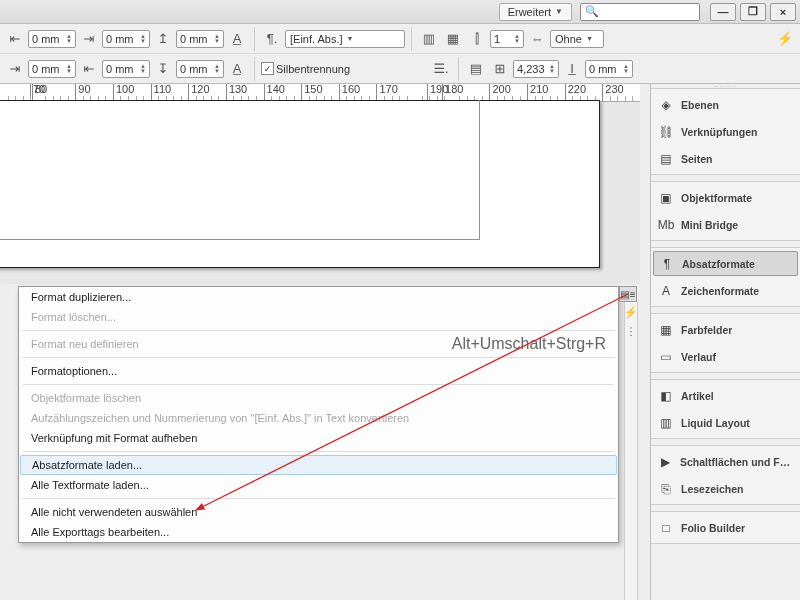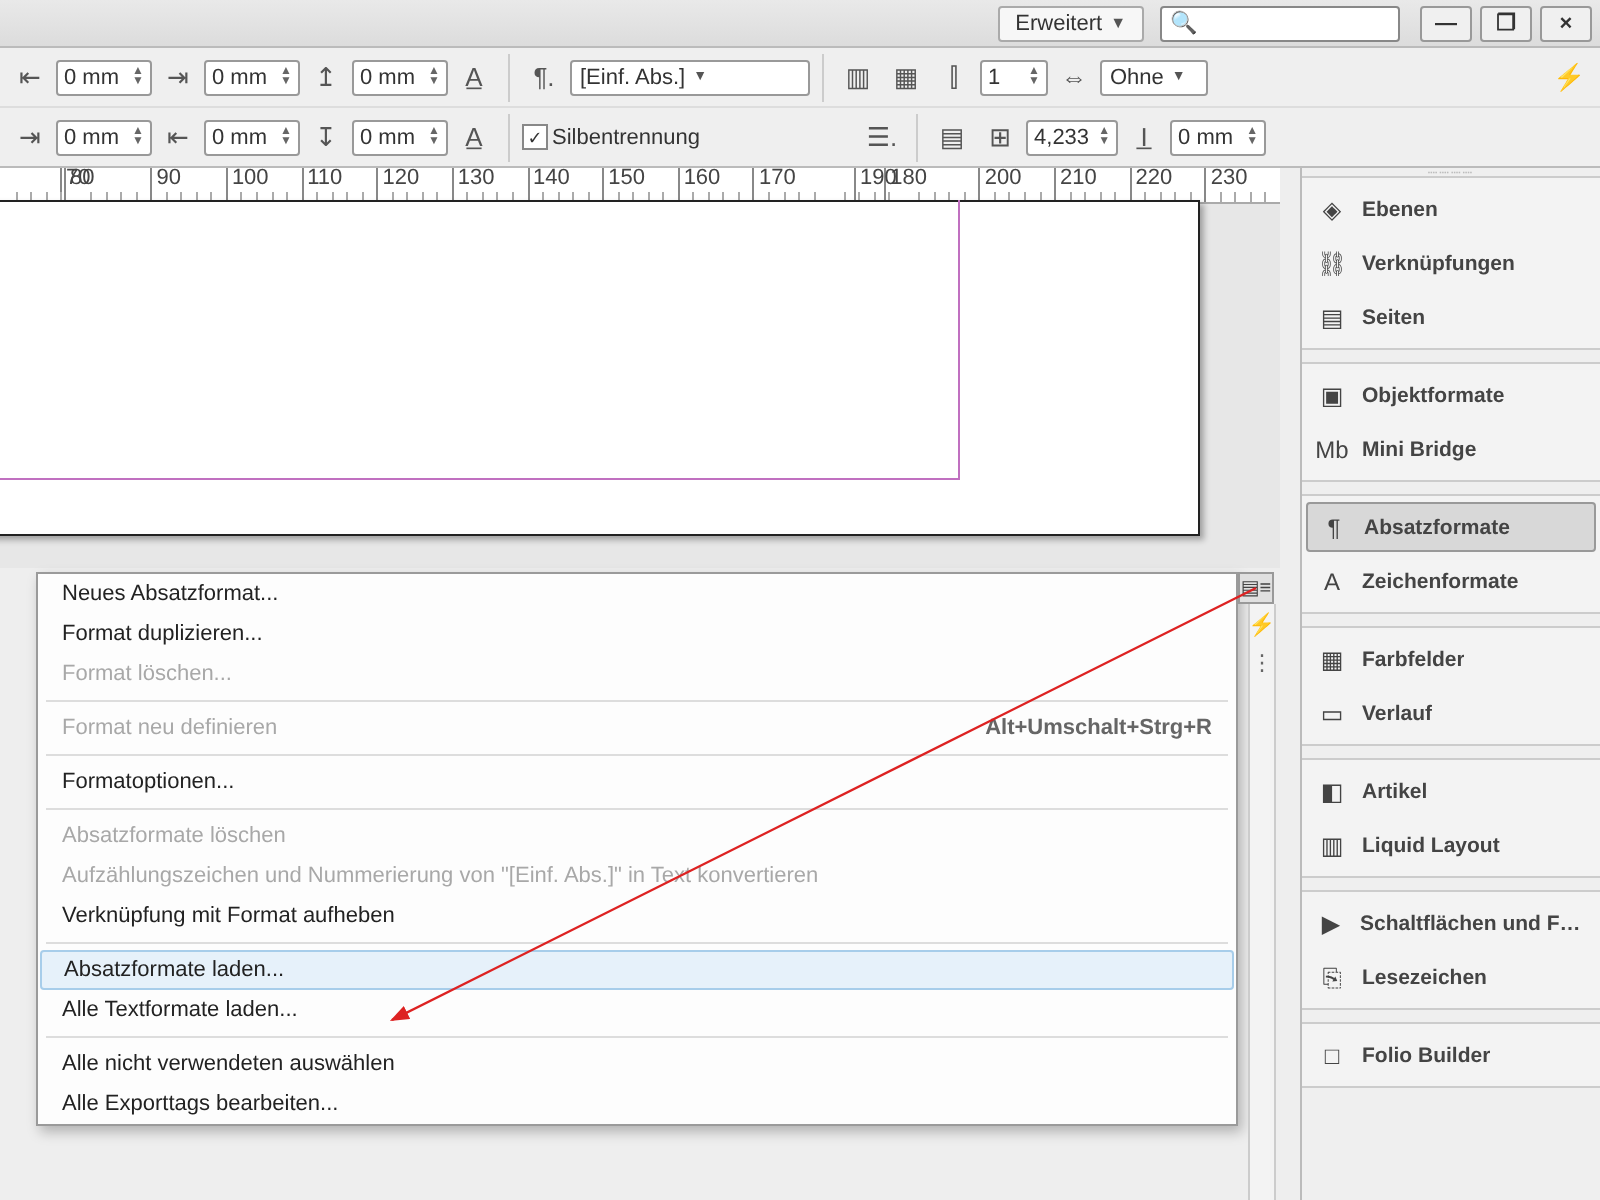--- a/index.html
+++ b/index.html
@@ -43,21 +43,21 @@
 .panel-item.active { background: #d8d8d8; border: 1px solid #999; border-radius: 2px; margin: 1px 2px; padding: 0 4px; height: 25px; }
 .panel-icon { width: 18px; height: 16px; display: flex; align-items: center; justify-content: center; font-size: 12px; color: #444; }
 .panel-label { font-weight: bold; color: #444; font-size: 10.5px; white-space: nowrap; overflow: hidden; text-overflow: ellipsis; }
 .grip { height: 4px; display:flex; justify-content:center; align-items:center; color:#bbb; font-size:8px; letter-spacing:1px; }
 
 
 .menu { position: absolute; left: 18px; top: 286px; width: 601px; background: #fdfdfd; border: 1px solid #9a9a9a; box-shadow: 2px 3px 6px rgba(0,0,0,0.25); }
 .menu-item { height: 20px; display: flex; align-items: center; padding: 0 12px; color: #222; white-space: nowrap; }
 .menu-item.disabled { color: #a8a8a8; }
 .menu-item.highlight { background: #e6f1fa; border: 1px solid #a7cdea; border-radius: 2px; margin: 0 1px; padding: 0 11px; height: 20px; }
-.menu-item .shortcut { margin-left: auto; color: #666; font-size: 11px; font-weight: bold; }
+.menu-item .shortcut { margin-left: auto; color: #666; font-size: 16px; }
 .menu-sep { height: 1px; background: #ddd; margin: 3px 4px; }
 
 
 .flyout-btn { position: absolute; left: 619px; top: 286px; width: 18px; height: 16px; background: #e0e0e0; border: 1px solid #999; display:flex; align-items:center; justify-content:center; font-size:10px; color:#444; }
 svg.arrow { position: absolute; pointer-events: none; }
 
 .vstrip { position: absolute; left: 624px; top: 302px; width: 14px; bottom: 0; background: #f3f3f3; border-left:1px solid #ccc; border-right:1px solid #ccc; display:flex; flex-direction:column; align-items:center; padding-top:4px; gap:6px; color:#666; }
 </style>
 </head>
 <body>
@@ -245,40 +245,37 @@
       <div class="ruler-tick" style="left: 632.471px;"></div>
     </div>
   <div class="canvas">
     <div class="page"></div>
     <div class="margin-guide"></div>
   </div>
 </div>
 
 <div class="menu" id="menu">
     <div class="menu-item">
-      <span>Neues Absatzformat...</span>
-    </div>
-    <div class="menu-item">
       <span>Format duplizieren...</span>
     </div>
     <div class="menu-item disabled">
       <span>Format löschen...</span>
     </div>
     <div class="menu-sep"></div>
     <div class="menu-item disabled">
       <span>Format neu definieren</span>
       <span class="shortcut">Alt+Umschalt+Strg+R</span>
     </div>
     <div class="menu-sep"></div>
     <div class="menu-item">
       <span>Formatoptionen...</span>
     </div>
     <div class="menu-sep"></div>
     <div class="menu-item disabled">
-      <span>Absatzformate löschen</span>
+      <span>Objektformate löschen</span>
     </div>
     <div class="menu-item disabled">
       <span>Aufzählungszeichen und Nummerierung von "[Einf. Abs.]" in Text konvertieren</span>
     </div>
     <div class="menu-item">
       <span>Verknüpfung mit Format aufheben</span>
     </div>
     <div class="menu-sep"></div>
     <div class="menu-item highlight">
       <span>Absatzformate laden...</span>

